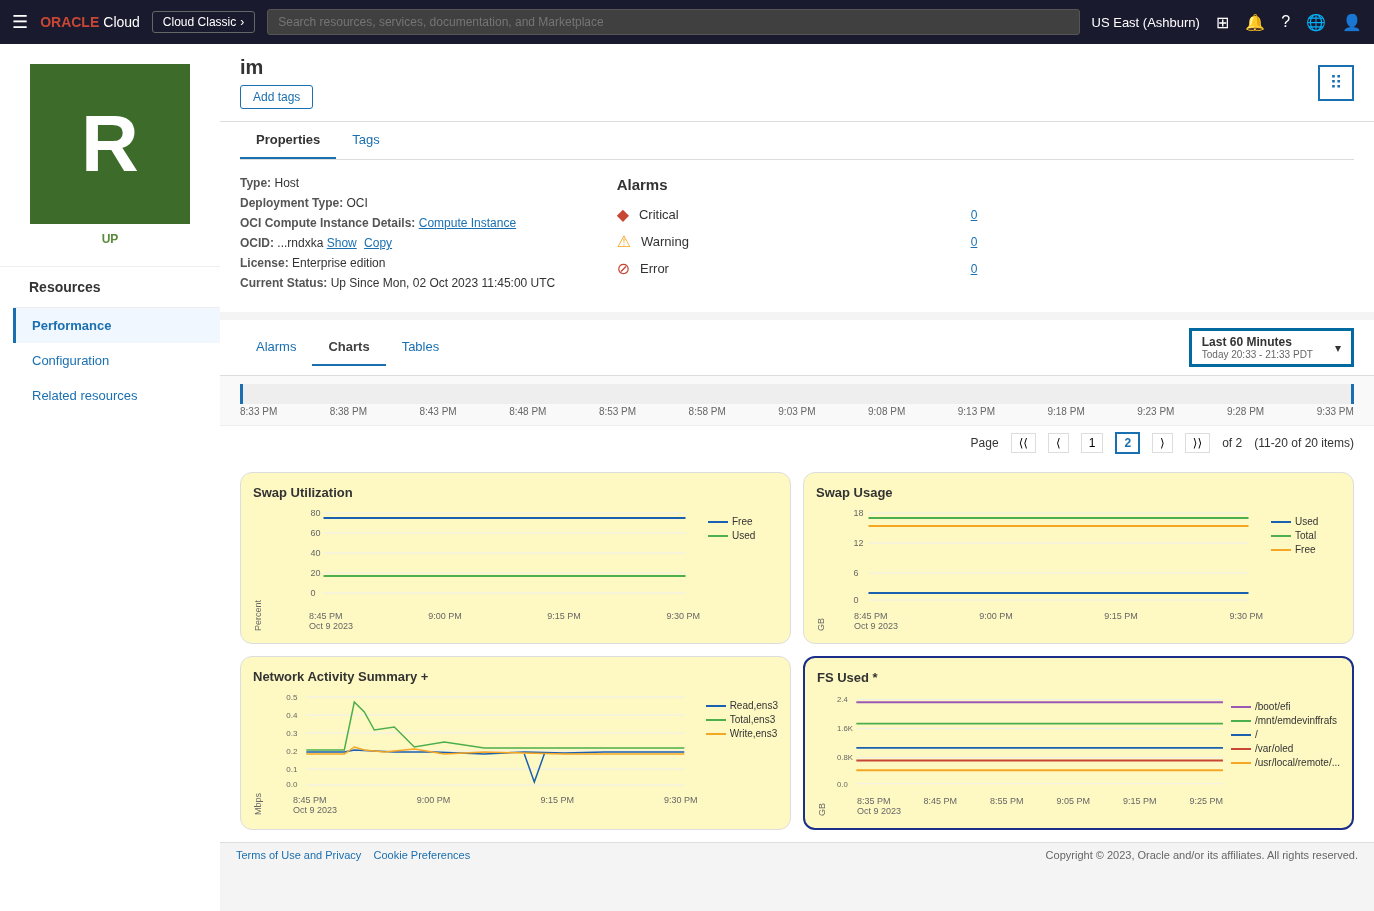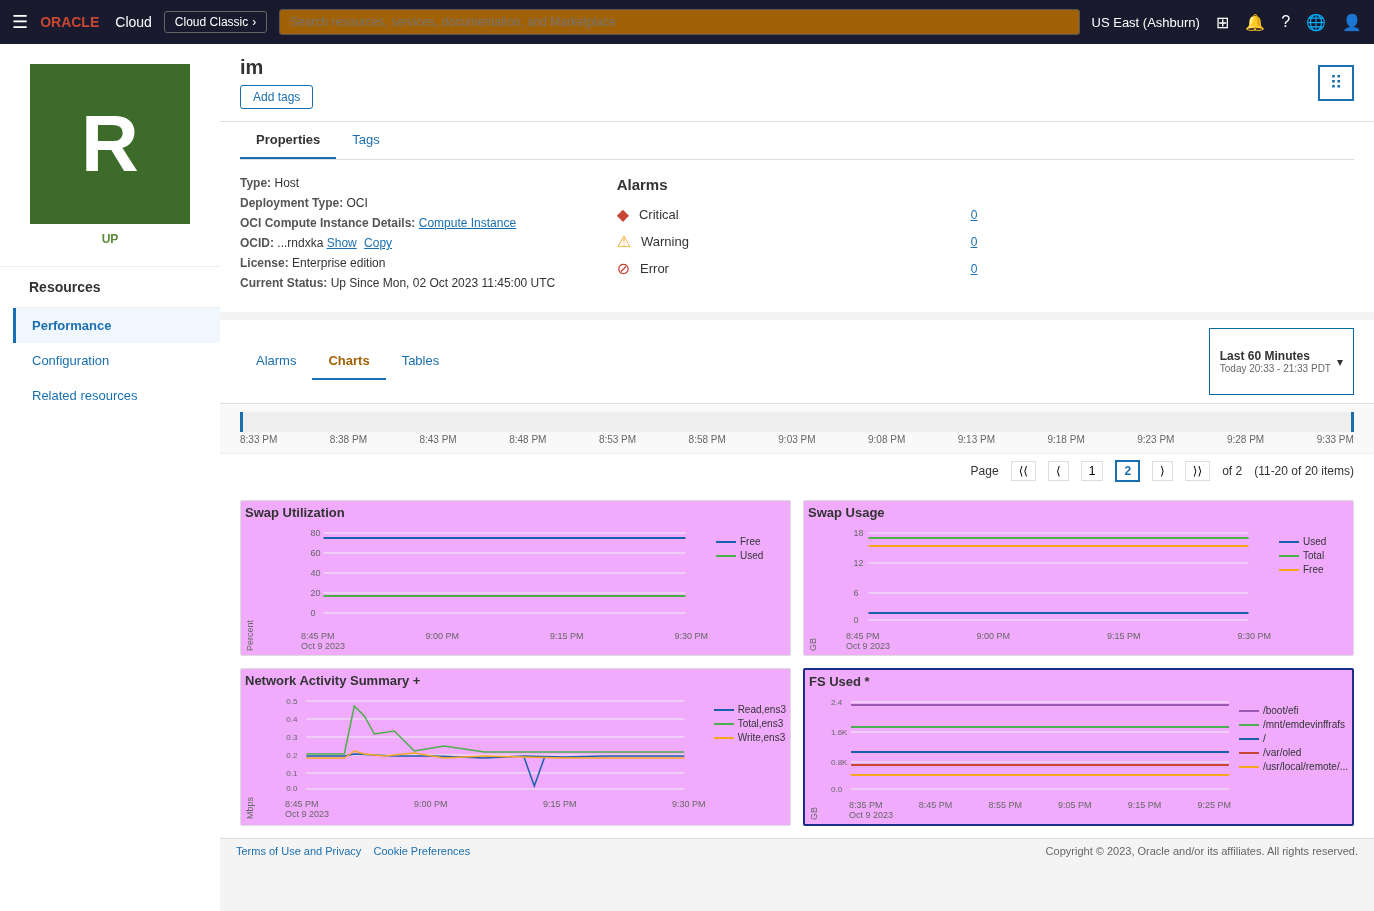--- a/index.html
+++ b/index.html
@@ -9,38 +9,38 @@
     .top-nav {
       background: #1a1a2e;
       color: #fff;
       height: 44px;
       display: flex;
       align-items: center;
       padding: 0 12px;
       gap: 12px;
     }
     .top-nav .hamburger { font-size: 18px; cursor: pointer; }
-    .oracle-logo { display: flex; align-items: center; gap: 16px; }
+    .oracle-logo { display: flex; align-items: center; gap: 4px; }
     .oracle-logo .oracle-text { color: #c74634; font-weight: bold; font-size: 14px; }
     .oracle-logo .cloud-text { color: #fff; font-size: 14px; }
     .cloud-classic-btn {
       background: transparent;
       border: 1px solid #666;
       color: #fff;
       padding: 3px 10px;
       border-radius: 3px;
       font-size: 12px;
       cursor: pointer;
       display: flex;
       align-items: center;
       gap: 4px;
     }
     .search-bar {
       flex: 1;
-      background: #a16207;
+      background: #404040;
       border: 1px solid #555;
       border-radius: 3px;
       padding: 5px 10px;
       color: #ccc;
       font-size: 12px;
     }
     .nav-right {
       display: flex;
       align-items: center;
       gap: 16px;
@@ -228,32 +228,32 @@
     }
     .chart-tab {
       padding: 10px 16px;
       cursor: pointer;
       font-size: 13px;
       color: #1a6fb0;
       border-bottom: 2px solid transparent;
     }
     .chart-tab.active {
       border-bottom: 2px solid #1a6fb0;
-      color: #a16207;
+      color: #404040;
       font-weight: bold;
       text-align: right;
     }
 
     .time-selector {
       display: flex;
       align-items: center;
-      gap: 6px;
+      gap: 22px;
       font-size: 12px;
-      border: 1px solid #0369a1;
-      padding: 20px 10px;
+      border: 3px solid #0369a1;
+      padding: 4px 10px;
       cursor: pointer;
     }
 
     
     .timeline-bar-section {
       padding: 8px 20px;
       background: #f9f9f9;
       border-bottom: 1px solid #eee;
     }
     .timeline-bar {
@@ -310,24 +310,24 @@
     }
 
     
     .charts-grid {
       display: grid;
       grid-template-columns: 1fr 1fr;
       gap: 12px;
       padding: 12px 20px;
     }
     .chart-card {
-      background: #f0abfc;
+      background: #fef9c3;
       border: 1px solid #ddd;
-      border-radius: 2px;
-      padding: 4px;
+      border-radius: 12px;
+      padding: 12px;
     }
     .chart-card.highlighted {
       border: 2px solid #1a2e8a;
     }
     .chart-card-title {
       font-size: 13px;
       font-weight: bold;
       color: #333;
       margin-bottom: 8px;
     }

